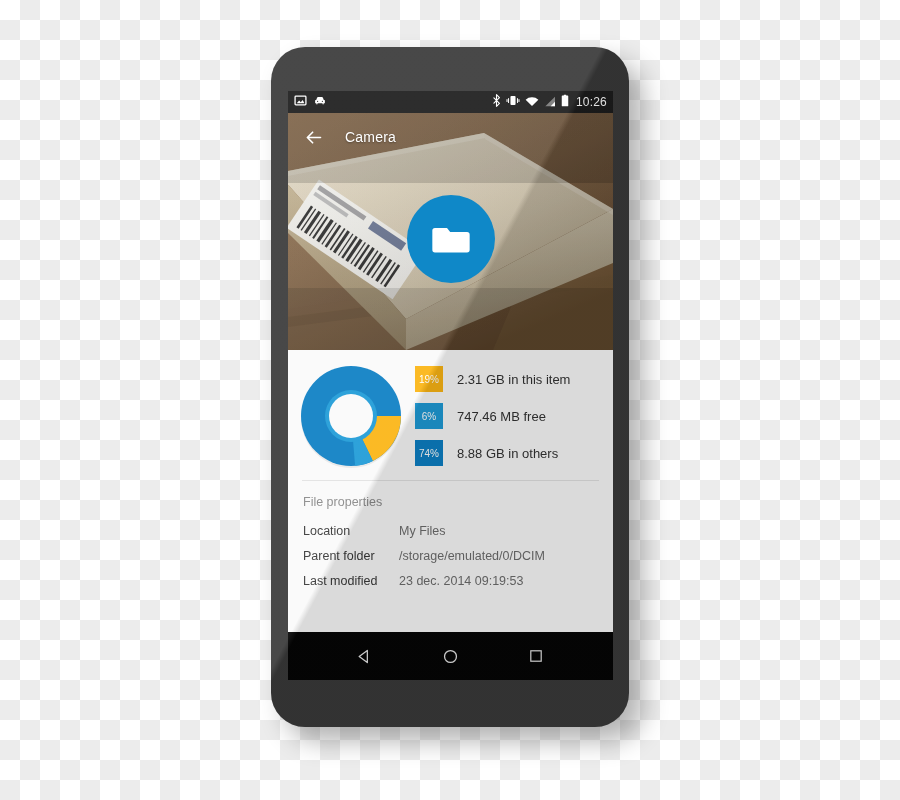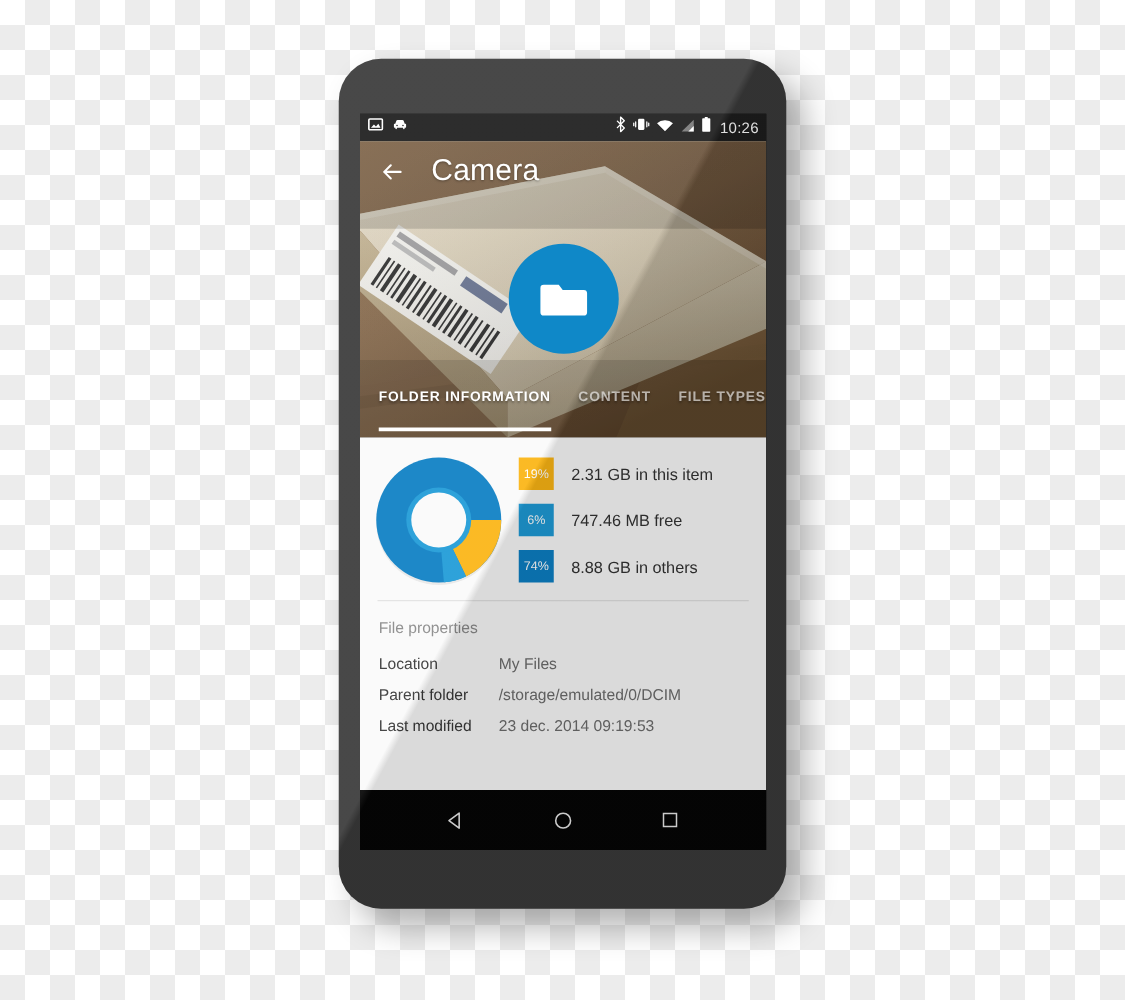--- a/index.html
+++ b/index.html
@@ -97,21 +97,21 @@
     z-index: 4;
   }
   .back-arrow {
     width: 24px; height: 24px;
     display: flex; align-items: center; justify-content: center;
     cursor: pointer;
   }
   .toolbar-title {
     margin-left: 20px;
     color: #ffffff;
-    font-size: 24px;
+    font-size: 14px;
     letter-spacing: .2px;
     text-shadow: 0 1px 2px rgba(0,0,0,.35);
   }
 
   
   .folder-badge {
     position: absolute;
     left: 50%;
     top: 82px;
     transform: translateX(-50%);
@@ -383,25 +383,20 @@
           </div>
           <div class="toolbar-title">Camera</div>
         </div>
 
         <div class="folder-badge">
           <svg width="40" height="32" viewBox="0 0 44 36">
             <path d="M4 5.5h13.5l3.6 4.6H40a3 3 0 013 3v17a3 3 0 01-3 3H4a3 3 0 01-3-3V8.5a3 3 0 013-3z" fill="#ffffff"></path>
           </svg>
         </div>
 
-        <div class="tabs">
-          <div class="tab active">FOLDER INFORMATION</div>
-          <div class="tab">CONTENT</div>
-          <div class="tab">FILE TYPES</div>
-        </div>
       </div>
 
       <div class="content-card">
 
         <div class="chart-row">
           <div class="donut-wrap">
             <svg width="104" height="104" viewBox="0 0 104 104">
 
               <ellipse cx="52" cy="54" rx="50" ry="50" fill="rgba(0,0,0,0.07)"></ellipse>
 

